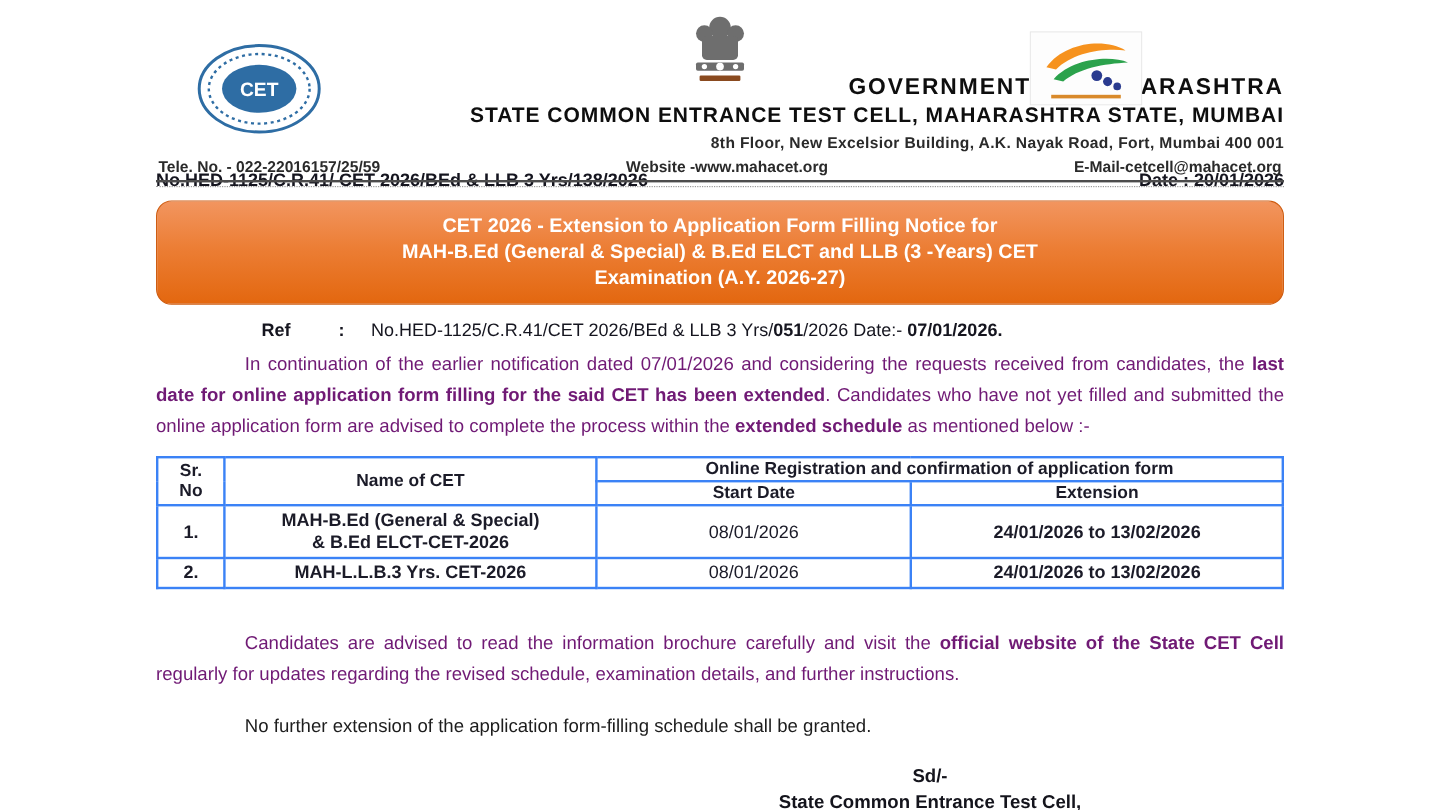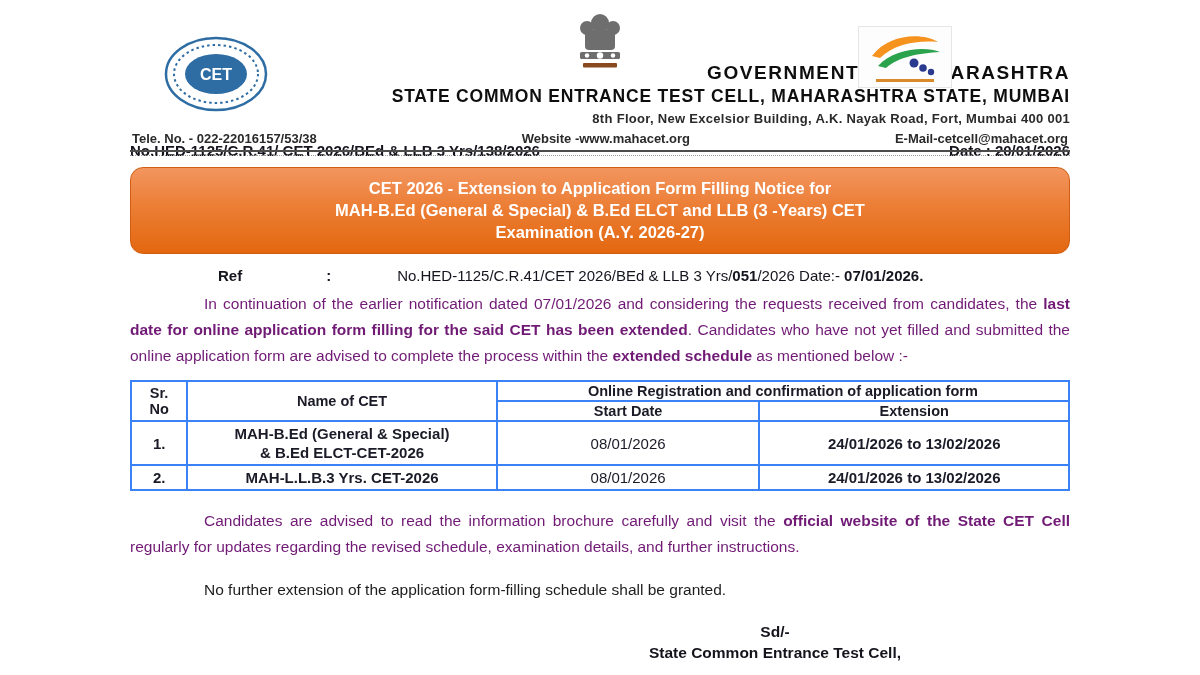--- a/index.html
+++ b/index.html
@@ -26,21 +26,21 @@
              font-size:15px; font-weight:600; color:#15151f; }
   .ref-bar b { font-weight:800; }
 
   
   .banner { margin-top:8px; border-radius:13px; border:1px solid #cf5d12;
             background:linear-gradient(180deg,#F2955F 0%,#EC7E35 45%,#E3670F 100%);
             padding:9px 10px 10px 10px; text-align:center; }
   .banner div { color:#ffffff; font-weight:bold; font-size:16.5px; line-height:22px; }
 
   
-  .ref-row { display:flex; margin-top:13px; font-size:15px; color:#15151f; align-items:baseline;gap:44px; }
+  .ref-row { display:flex; margin-top:13px; font-size:15px; color:#15151f; align-items:baseline; }
   .ref-row .lbl { font-weight:bold; margin-left:88px; }
   .ref-row .col { font-weight:bold; margin-left:40px; }
   .ref-row .txt { margin-left:22px; }
   .ref-row b { font-weight:800; }
 
   
   .para { font-size:15.5px; line-height:26px; text-align:justify; text-indent:74px;
           color:#701a75; margin-top:7px; }
   .para b { font-weight:bold; }
   .para-last { font-size:15.5px; color:#1d1d1d; margin-top:21px; text-indent:74px; }
@@ -102,21 +102,21 @@
         <circle cx="73" cy="46" r="3.2" fill="#2A3B8F"></circle>
         <rect x="18" y="53" width="58" height="3" fill="#d98a2b"></rect>
       </svg>
     </span>
 
     <div class="head-text">
       <div class="gov-title">GOVERNMENT OF MAHARASHTRA</div>
       <div class="cell-title">STATE COMMON ENTRANCE TEST CELL, MAHARASHTRA STATE, MUMBAI</div>
       <div class="addr-line">8th Floor, New Excelsior Building, A.K. Nayak Road, Fort, Mumbai 400 001</div>
       <div class="contact-row">
-        <span>Tele. No.  - 022-22016157/53/38</span>
+        <span>Tele. No.  - 022-22016157/25/59</span>
         <span>Website -www.mahacet.org</span>
         <span>E-Mail-cetcell@mahacet.org</span>
       </div>
       <div class="rule-solid"></div>
       <div class="rule-dotted"></div>
     </div>
   </div>
 
   <div class="ref-bar">
     <span><span>No.HED-1125/C.R.41/ CET 2026/BEd &amp; LLB 3 Yrs/</span><b>138</b><span>/2026</span></span>
@@ -170,21 +170,21 @@
       <td class="sr">2.</td>
       <td class="name">
         <div>MAH-L.L.B.3 Yrs. CET-2026</div>
       </td>
       <td>08/01/2026</td>
       <td class="ext">24/01/2026 to 13/02/2026</td>
     </tr>
   </tbody>
     </table>
 
-  <div class="para" style="margin-top:17px;"><span>Candidates are advised to read the information brochure carefully and visit the </span><b>official website of the State CET Cell</b><span> regularly for updates regarding the revised schedule, examination details, and further instructions.</span></div>
+  <div class="para" style="margin-top:33px;"><span>Candidates are advised to read the information brochure carefully and visit the </span><b>official website of the State CET Cell</b><span> regularly for updates regarding the revised schedule, examination details, and further instructions.</span></div>
 
   <div class="para-last">No further extension of the application form-filling schedule shall be granted.</div>
 
   <div class="signature">
     <div>Sd/-</div>
     <div>State Common Entrance Test Cell,</div>
 
   </div>
 
 </div>

